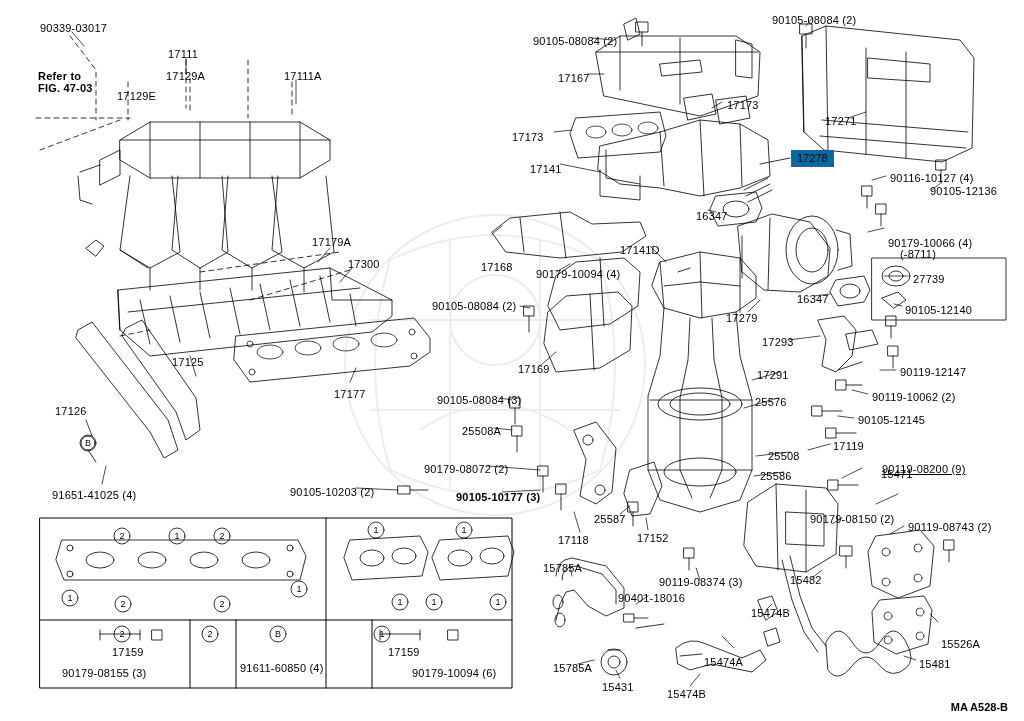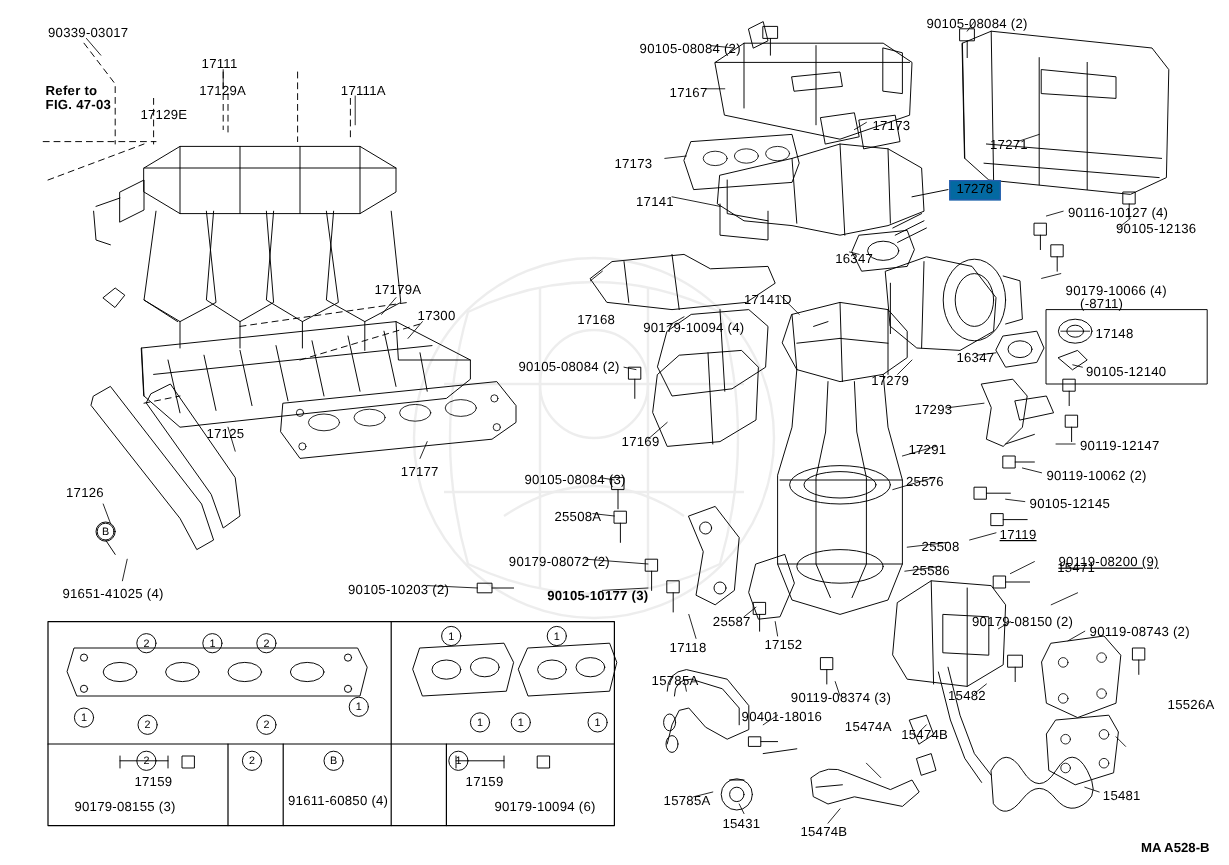--- a/index.html
+++ b/index.html
@@ -410,44 +410,44 @@
     <div class="lbl" style="left:512px;top:131px;">17173</div>
     <div class="lbl" style="left:727px;top:99px;">17173</div>
     <div class="lbl" style="left:530px;top:163px;">17141</div>
     <div class="lbl" style="left:772px;top:14px;">90105-08084 (2)</div>
     <div class="lbl" style="left:825px;top:115px;">17271</div>
     <div class="lbl" style="left:930px;top:185px;">90105-12136</div>
     <div class="lbl" style="left:890px;top:172px;">90116-10127 (4)</div>
     <div class="lbl" style="left:696px;top:210px;">16347</div>
     <div class="lbl" style="left:620px;top:244px;">17141D</div>
     <div class="lbl" style="left:888px;top:237px;">90179-10066 (4)</div>
-    <div class="lbl" style="left:913px;top:273px;">17148</div>
+    <div class="lbl" style="left:913px;top:273px;">27739</div>
     <div class="lbl" style="left:905px;top:304px;">90105-12140</div>
     <div class="lbl" style="left:797px;top:293px;">16347</div>
     <div class="lbl" style="left:726px;top:312px;">17279</div>
     <div class="lbl" style="left:762px;top:336px;">17293</div>
     <div class="lbl" style="left:900px;top:366px;">90119-12147</div>
     <div class="lbl" style="left:872px;top:391px;">90119-10062 (2)</div>
     <div class="lbl" style="left:757px;top:369px;">17291</div>
     <div class="lbl" style="left:755px;top:396px;">25576</div>
     <div class="lbl" style="left:858px;top:414px;">90105-12145</div>
-    <div class="lbl" style="left:833px;top:440px;text-decoration:underline;">17119</div>
+    <div class="lbl" style="left:833px;top:440px;">17119</div>
     <div class="lbl" style="left:768px;top:450px;">25508</div>
     <div class="lbl" style="left:760px;top:470px;">25586</div>
     <div class="lbl" style="left:882px;top:463px;text-decoration:underline;">90119-08200 (9)</div>
     <div class="lbl" style="left:881px;top:468px;">15471</div>
     <div class="lbl" style="left:810px;top:513px;">90179-08150 (2)</div>
     <div class="lbl" style="left:908px;top:521px;">90119-08743 (2)</div>
     <div class="lbl" style="left:659px;top:576px;">90119-08374 (3)</div>
     <div class="lbl" style="left:790px;top:574px;">15482</div>
     <div class="lbl" style="left:543px;top:562px;">15785A</div>
     <div class="lbl" style="left:618px;top:592px;">90401-18016</div>
     <div class="lbl" style="left:751px;top:607px;">15474B</div>
-    <div class="lbl" style="left:704px;top:600px;text-align:right;">15474A</div>
-    <div class="lbl" style="left:941px;top:582px;margin-left:32px;">15526A</div>
+    <div class="lbl" style="left:704px;top:656px;text-align:right;">15474A</div>
+    <div class="lbl" style="left:941px;top:638px;">15526A</div>
     <div class="lbl" style="left:919px;top:658px;">15481</div>
     <div class="lbl" style="left:553px;top:662px;">15785A</div>
     <div class="lbl" style="left:602px;top:681px;">15431</div>
     <div class="lbl" style="left:667px;top:688px;">15474B</div>
   </div>
 
   <div class="lbl b" style="left:38px;top:70px;">Refer to</div>
   <div class="lbl b" style="left:38px;top:82px;">FIG. 47-03</div>
 
   <div class="lbl" style="left:900px;top:248px;">(-8711)</div>

